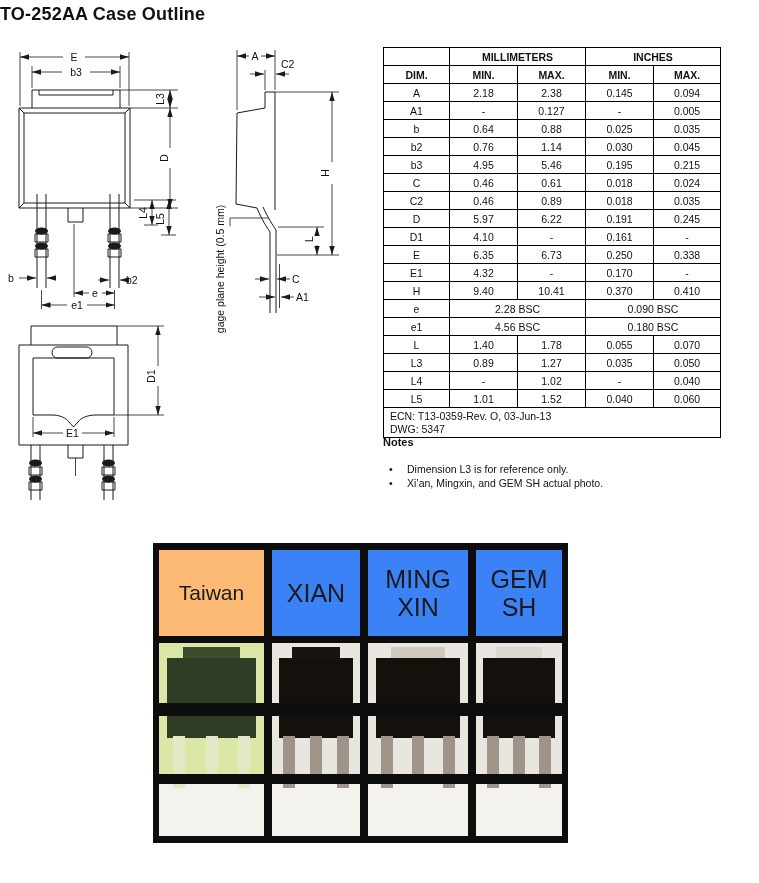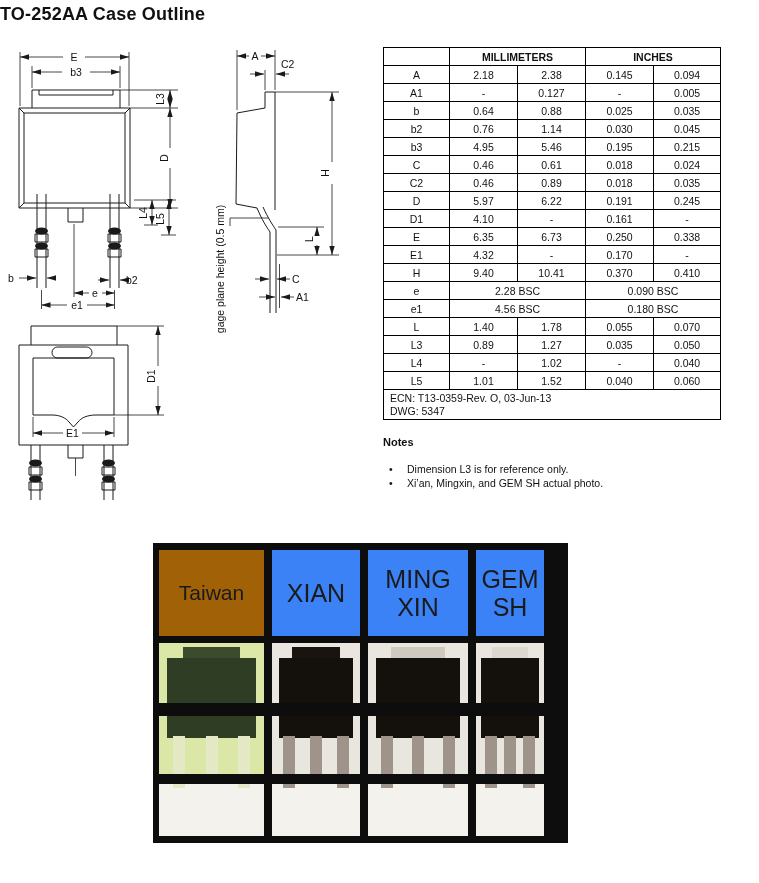--- a/index.html
+++ b/index.html
@@ -33,21 +33,21 @@
   .note-item{display:flex;line-height:14px;}
   .note-item .bullet{width:10px;margin-left:6px;margin-right:8px;}
 
   
   #photo-block{position:absolute;left:153px;top:543px;width:415px;height:300px;
                background:#0d0d0d;box-sizing:border-box;padding:7px 6px;
                display:flex;gap:8px;}
   .photo-col{display:flex;flex-direction:column;gap:7px;}
   .photo-label{height:86px;background:#3b82f6;display:flex;align-items:center;justify-content:center;
                text-align:center;font-size:25px;color:#1a1a1a;white-space:pre-line;line-height:1.12;}
-  .photo-col.c0 .photo-label{font-size:21px;background:#a16207;}
+  .photo-col.c0 .photo-label{font-size:21px;background:#fdba74;}
   .photo-cell{position:relative;height:193px;overflow:hidden;}
   .pkg-tab{position:absolute;left:23%;width:54%;top:4px;height:13px;z-index:2;}
   .pkg-body{position:absolute;left:8%;width:84%;top:15px;height:80px;z-index:2;}
   .pkg-lead{position:absolute;width:12px;top:93px;height:52px;z-index:2;}
   .pkg-lead.l{left:13%;} .pkg-lead.r{right:13%;}
   .pkg-lead.c{left:50%;margin-left:-6px;height:42px;}
   .grid-band{position:absolute;left:0;right:0;background:#0c0c0c;z-index:3;}
   .band1{top:60px;height:13px;} .band2{top:131px;height:10px;}
   .blank-cell{position:absolute;left:0;right:0;top:141px;bottom:0;background:#f4f2ed;z-index:1;}
 </style>
@@ -212,20 +212,27 @@
         <col style="width:68px">
         <col style="width:68px">
       <col style="width:68px">
         <col style="width:67px">
     </colgroup>
     <thead>
       <tr>
         <th></th>
         <th colspan="2">MILLIMETERS</th>
         <th colspan="2">INCHES</th>
+      </tr>
+      <tr>
+        <th>DIM.</th>
+        <th>MIN.</th>
+        <th>MAX.</th>
+        <th>MIN.</th>
+        <th>MAX.</th>
       </tr>
     </thead>
     <tbody id="dim-rows">
         <tr>
           <td>A</td>
           <td>2.18</td>
           <td>2.38</td>
           <td>0.145</td>
           <td>0.094</td>
         </tr>
@@ -401,21 +408,21 @@
           <div class="blank-cell"></div>
           <div class="pkg-tab" style="background: rgb(207, 201, 191);"></div>
           <div class="pkg-body" style="background: rgb(20, 16, 12);"></div>
           <div class="pkg-lead l" style="background: rgb(158, 148, 138);"></div>
           <div class="pkg-lead c" style="background: rgb(158, 148, 138);"></div>
           <div class="pkg-lead r" style="background: rgb(158, 148, 138);"></div>
           <div class="grid-band band1" style="background: rgb(13, 13, 13);"></div>
           <div class="grid-band band2" style="background: rgb(13, 13, 13);"></div>
         </div>
       </div>
-      <div class="photo-col c3" style="width: 68px;">
+      <div class="photo-col c3" style="width: 86px;">
         <div class="photo-label">GEM
 SH</div>
         <div class="photo-cell" style="background: rgb(233, 230, 224);">
           <div class="blank-cell"></div>
           <div class="pkg-tab" style="background: rgb(220, 215, 207);"></div>
           <div class="pkg-body" style="background: rgb(20, 16, 12);"></div>
           <div class="pkg-lead l" style="background: rgb(158, 148, 138);"></div>
           <div class="pkg-lead c" style="background: rgb(158, 148, 138);"></div>
           <div class="pkg-lead r" style="background: rgb(158, 148, 138);"></div>
           <div class="grid-band band1" style="background: rgb(13, 13, 13);"></div>

